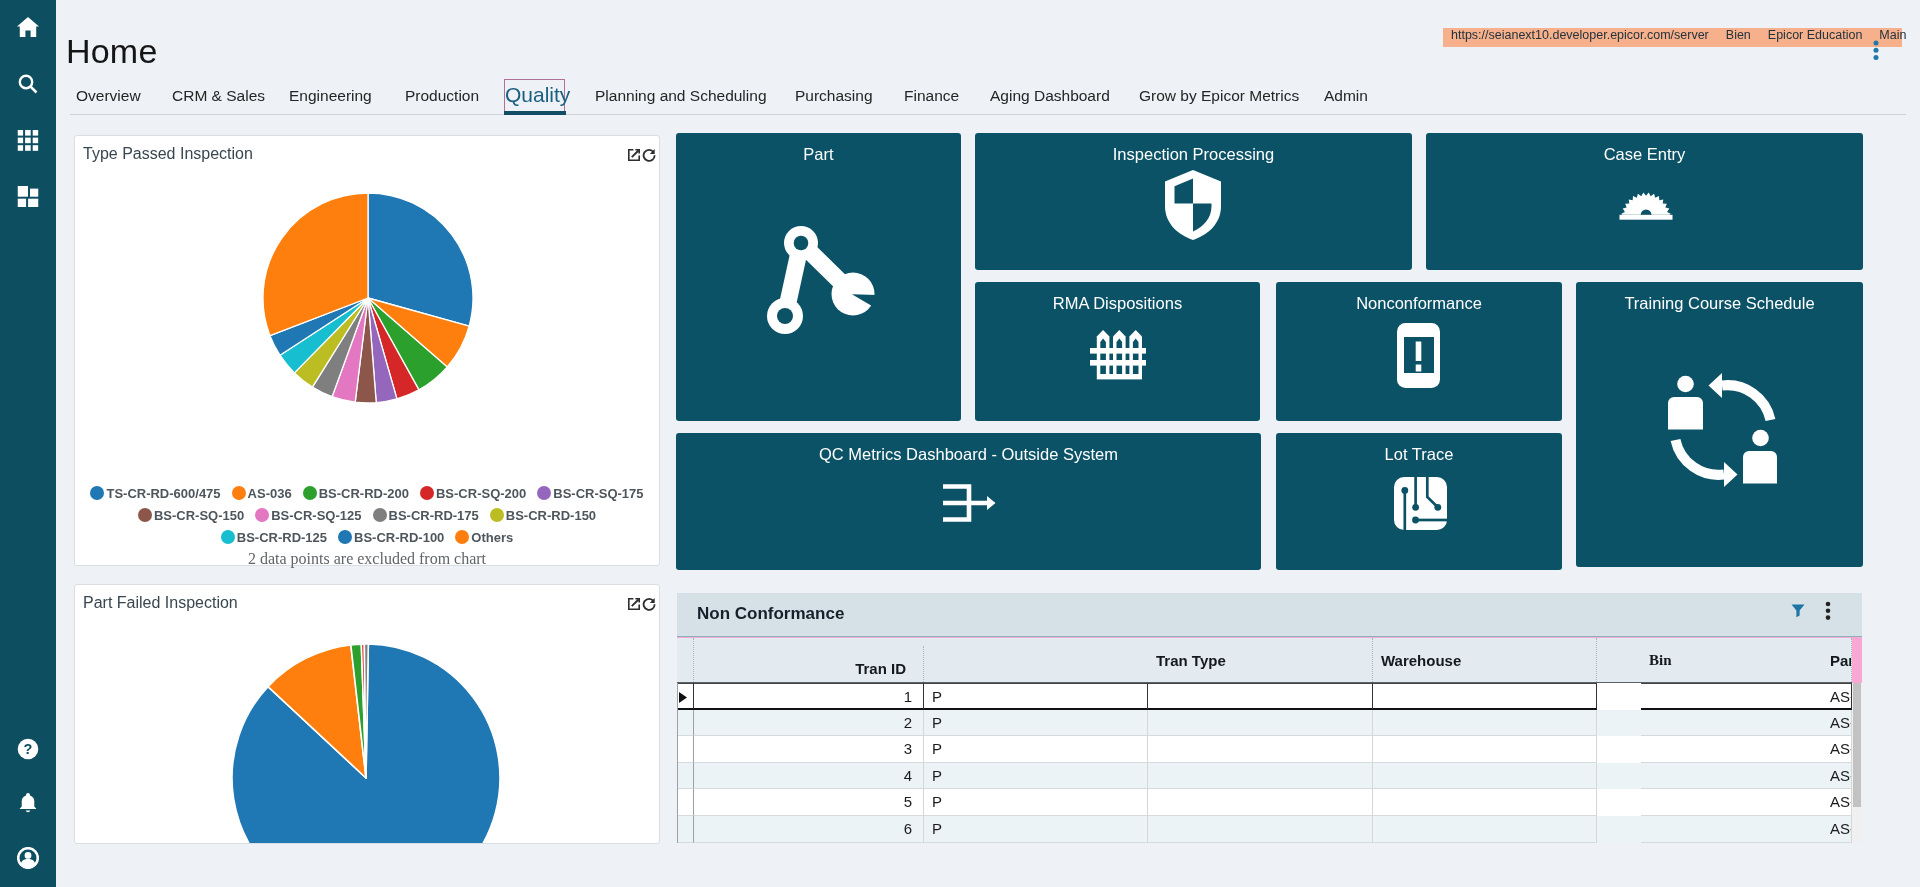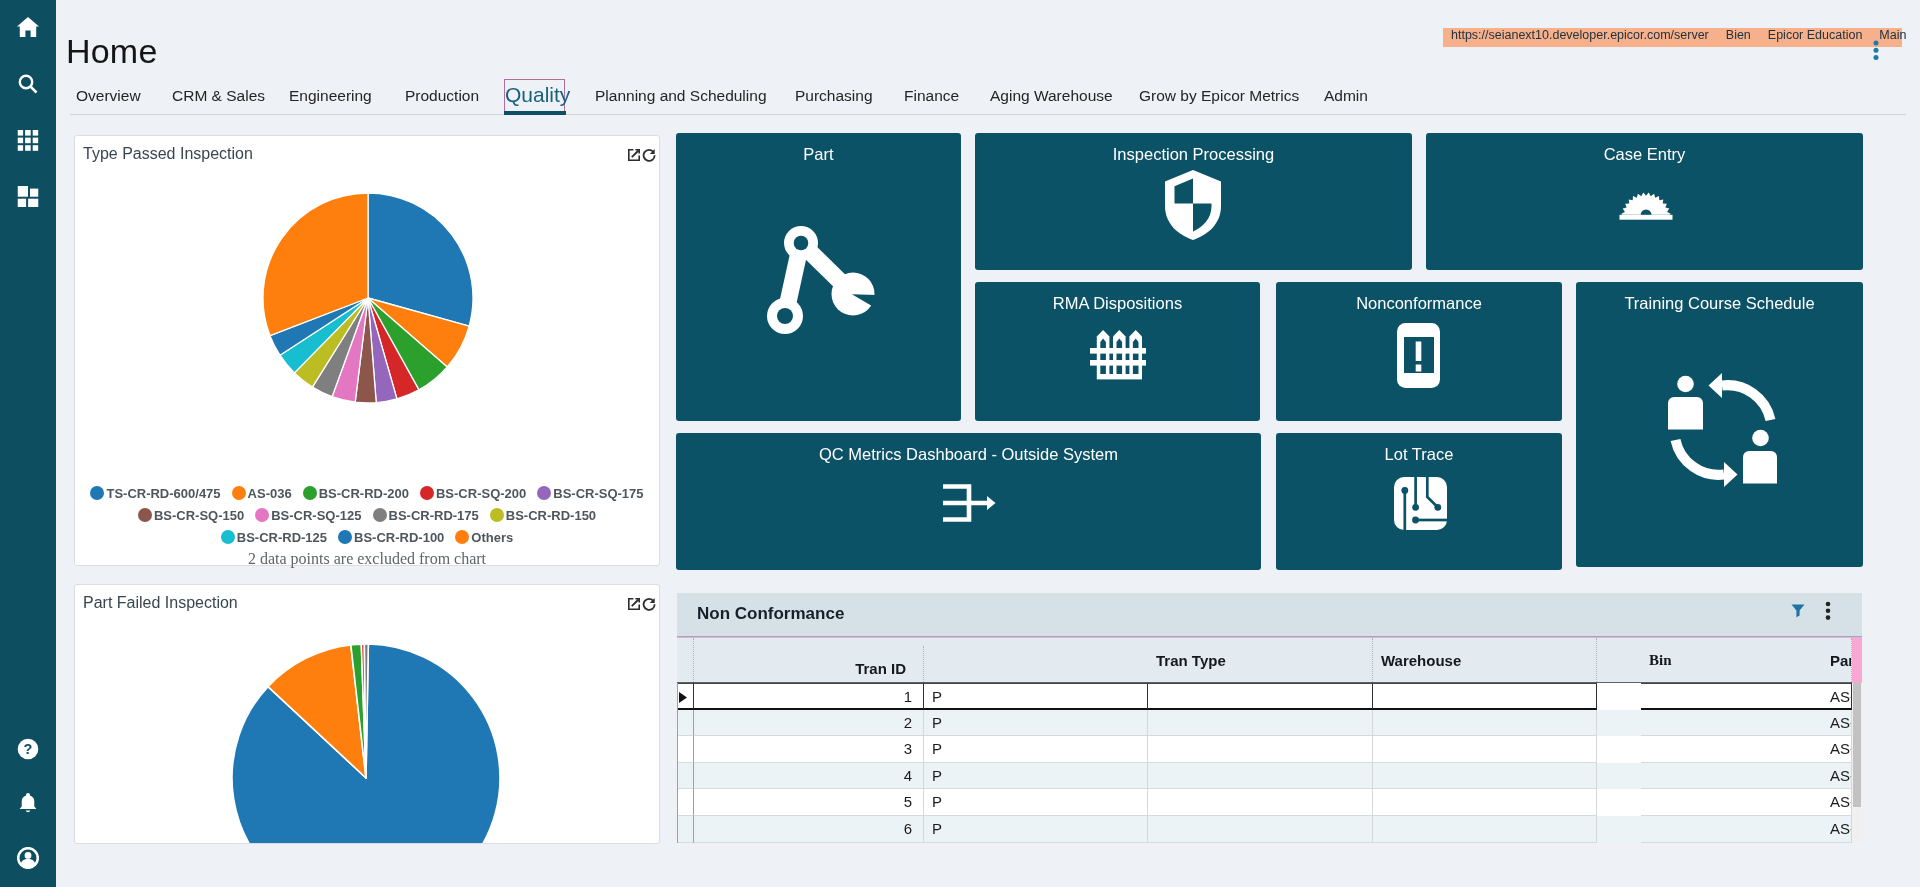--- a/index.html
+++ b/index.html
@@ -103,21 +103,21 @@
       <circle cx="4" cy="18.6" r="2.5" fill="#1c79a8"></circle>
     </svg></div>
 <div id="tabline"></div>
 <span class="tab" style="left:76px">Overview</span>
 <span class="tab" style="left:172px">CRM &amp; Sales</span>
 <span class="tab" style="left:289px">Engineering</span>
 <span class="tab" style="left:405px">Production</span>
 <span class="tab" style="left:595px">Planning and Scheduling</span>
 <span class="tab" style="left:795px">Purchasing</span>
 <span class="tab" style="left:904px">Finance</span>
-<span class="tab" style="left:990px">Aging Warehouse</span>
+<span class="tab" style="left:990px">Aging Dashboard</span>
 <span class="tab" style="left:1139px">Grow by Epicor Metrics</span>
 <span class="tab" style="left:1324px">Admin</span>
 <span class="tabq">Quality</span>
 <div class="tabu"></div>
 
 <div class="card" style="left:74px;top:135px;width:586px;height:431px">
   <div class="ctitle">Type Passed Inspection</div>
   <span style="position:absolute;left:552px;top:12px"><svg width="14" height="14" viewBox="0 0 14 14">
         <path d="M12.2 7.6 V12.2 H1.8 V1.8 H6.4" fill="none" stroke="#2d2d2d" stroke-width="1.6"></path>
         <path d="M4.8 9.2 L11.5 2.5" stroke="#2d2d2d" stroke-width="1.9"></path>

